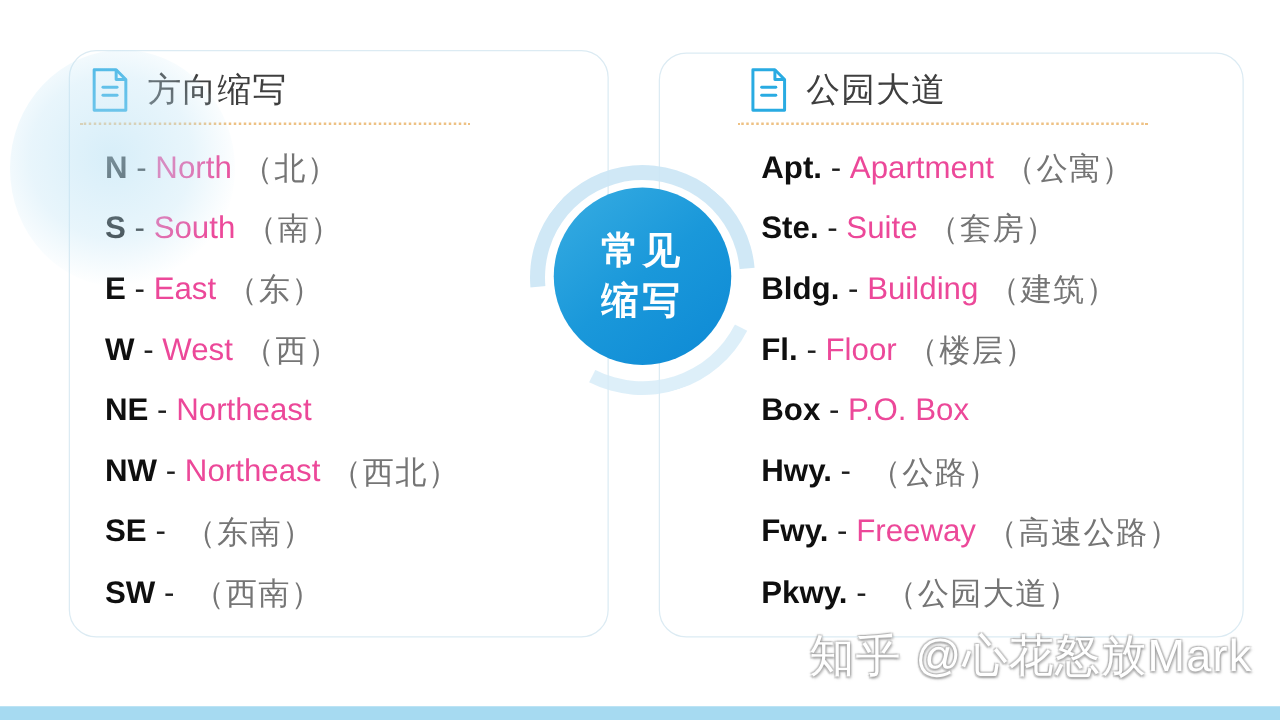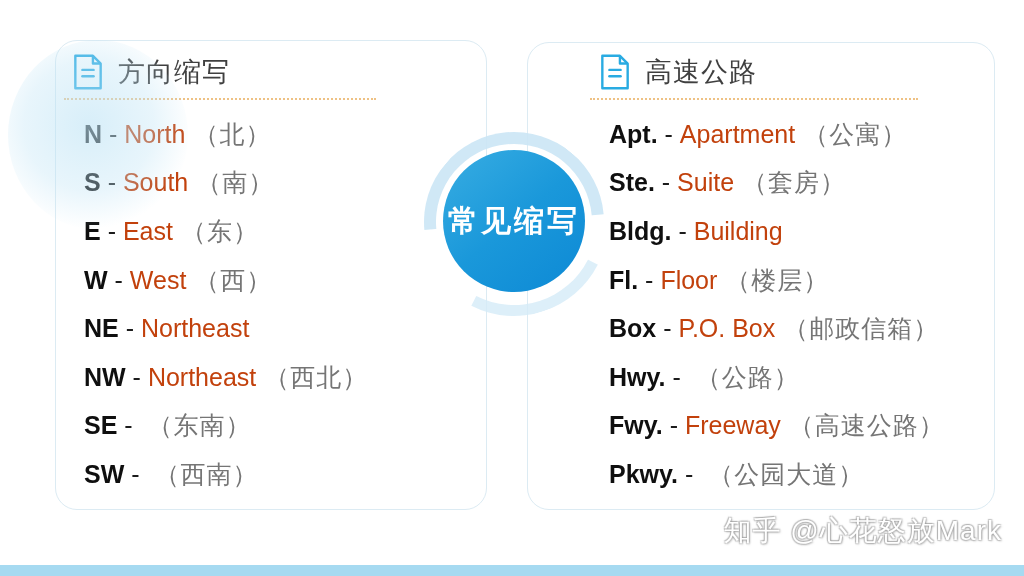--- a/index.html
+++ b/index.html
@@ -31,47 +31,47 @@
   }
   .dotted{border-bottom:2px dotted #eec184;height:0;}
   .dotted-left{margin:7px 0 0 8px;width:312px;}
   .dotted-right{margin:7px 0 0 62px;width:328px;}
   .list{display:flex;flex-direction:column;}
   .card-left .list{padding:10px 0 0 28px;}
   .card-right .list{padding:10px 0 0 81px;}
   .row{height:48.6px;display:flex;align-items:center;font-size:25px;color:#1c1c1c;white-space:nowrap;}
   .row .abbr{font-weight:700;color:#0f0f0f;}
   .row .sep{white-space:pre;color:#1c1c1c;}
-  .row .full{color:#c2410c;}
+  .row .full{color:#ec4899;}
   .row .cn{color:#757575;font-weight:400;margin-left:8px;letter-spacing:1px;}
   
   .ring{position:absolute;border-radius:50%;box-sizing:border-box;z-index:4;pointer-events:none;}
   .ring1{
     left:424px;top:132px;width:180px;height:180px;
     border:12px solid rgba(203,230,245,0.9);
     border-bottom-color:transparent;border-right-color:transparent;
     transform:rotate(40deg);
   }
   .ring2{
     left:420px;top:128px;width:188px;height:188px;
     border:11px solid transparent;
     border-bottom-color:rgba(213,235,247,0.8);
     transform:rotate(-18deg);
   }
   .badge{
     position:absolute;left:443px;top:150px;width:142px;height:142px;border-radius:50%;
     background:linear-gradient(140deg,#38ade2 0%,#1a98da 50%,#0d89d5 100%);
-    display:flex;flex-direction:row;align-items:center;justify-content:center;
+    display:flex;flex-direction:column;align-items:center;justify-content:center;
     color:#ffffff;font-weight:700;font-size:30px;line-height:40px;letter-spacing:3px;
     z-index:5;
   }
   
   .watermark{
     position:absolute;right:22px;bottom:26px;z-index:6;
-    font-size:28px;color:#ffffff;letter-spacing:1px;
+    font-size:36px;color:#ffffff;letter-spacing:1px;
     text-shadow:-1px -1px 1px rgba(150,150,150,0.55),1px -1px 1px rgba(150,150,150,0.45),
                 -1px 1px 1px rgba(150,150,150,0.45),1px 1px 2px rgba(130,130,130,0.6);
   }
   .bottom-strip{
     position:absolute;left:0;bottom:0;width:1024px;height:11px;background:#a6daf1;z-index:2;
   }
 </style>
 </head>
 <body>
 
@@ -142,52 +142,52 @@
 <section class="card card-right">
   <div class="card-header">
     <span class="doc-icon">
       <svg viewBox="0 0 24 27" fill="none" xmlns="http://www.w3.org/2000/svg">
         <path d="M3 2 H15.5 L21 7.5 V25 H3 Z" stroke="#29abe2" stroke-width="1.7" stroke-linejoin="round"></path>
         <path d="M15.5 2 V7.5 H21" stroke="#29abe2" stroke-width="1.7" stroke-linejoin="round"></path>
         <line x1="8" y1="12" x2="16" y2="12" stroke="#29abe2" stroke-width="1.7" stroke-linecap="round"></line>
         <line x1="8" y1="16.5" x2="16" y2="16.5" stroke="#29abe2" stroke-width="1.7" stroke-linecap="round"></line>
       </svg>
     </span>
-    <h2 class="card-title">高速公路</h2>
+    <h2 class="card-title">公园大道</h2>
   </div>
   <div class="dotted dotted-right"></div>
   <div class="list" id="right-list">
       <div class="row">
         <span class="abbr">Apt.</span>
         <span class="sep"> - </span>
         <span class="full">Apartment</span>
         <span class="cn">（公寓）</span>
       </div>
       <div class="row">
         <span class="abbr">Ste.</span>
         <span class="sep"> - </span>
         <span class="full">Suite</span>
         <span class="cn">（套房）</span>
       </div>
       <div class="row">
         <span class="abbr">Bldg.</span>
         <span class="sep"> - </span>
         <span class="full">Building</span>
+        <span class="cn">（建筑）</span>
       </div>
       <div class="row">
         <span class="abbr">Fl.</span>
         <span class="sep"> - </span>
         <span class="full">Floor</span>
         <span class="cn">（楼层）</span>
       </div>
       <div class="row">
         <span class="abbr">Box</span>
         <span class="sep"> - </span>
         <span class="full">P.O. Box</span>
-        <span class="cn">（邮政信箱）</span>
       </div>
       <div class="row">
         <span class="abbr">Hwy.</span>
         <span class="sep"> - </span>
         <span class="cn">（公路）</span>
       </div>
       <div class="row">
         <span class="abbr">Fwy.</span>
         <span class="sep"> - </span>
         <span class="full">Freeway</span>

